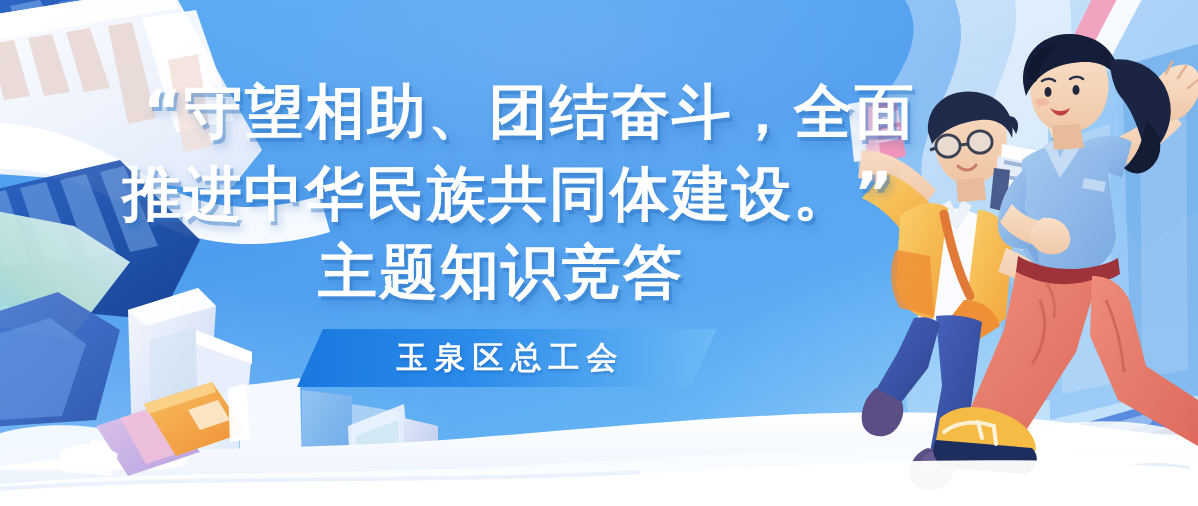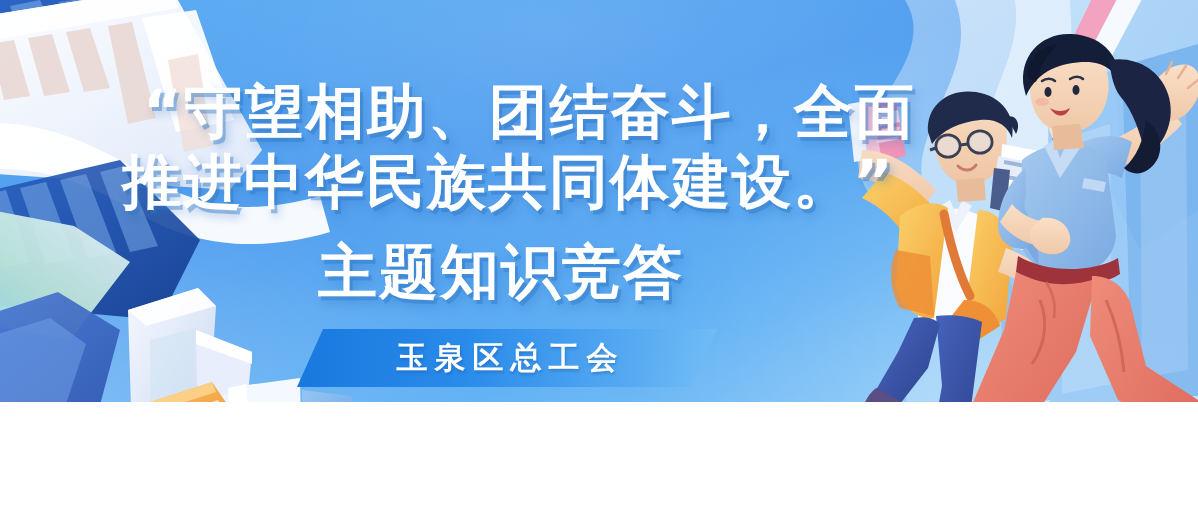--- a/index.html
+++ b/index.html
@@ -1,20 +1,20 @@
 <!DOCTYPE html>
 <html><head>
 <meta charset="utf-8">
 <style>
   html,body{margin:0;padding:0;background:#fff;}
   body{font-family:"Liberation Sans","DejaVu Sans",sans-serif;}
 
   .banner{
     position:relative;
-    width:1198px;height:402px;
+    width:1198px;height:506px;
     overflow:hidden;
     background:linear-gradient(165deg,#56a9f2 0%,#4d9cef 38%,#62b2f4 72%,#8fcbf8 100%);
   }
 
   
   .sky-wash{
     position:absolute;left:0;top:0;width:100%;height:100%;
     background:
       radial-gradient(900px 420px at 46% 8%, rgba(255,255,255,.13), rgba(255,255,255,0) 62%),
       radial-gradient(700px 380px at 92% 92%, rgba(255,255,255,.30), rgba(255,255,255,0) 66%),
@@ -37,21 +37,21 @@
     font-size:59px;
     line-height:1;
     letter-spacing:2px;
     white-space:nowrap;
     text-shadow:
       3px 4px 0 rgba(44,116,196,.42),
       5px 7px 10px rgba(38,104,182,.30);
     font-family:"DejaVu Sans","Liberation Sans",sans-serif;
   }
   .hl1{left:143px;top:82px;}
-  .hl2{left:122px;top:152px;}
+  .hl2{left:122px;top:164px;}
   .hl3{left:318px;top:242px;}
 
   
   .ribbon-wrap{
     position:absolute;left:297px;top:329px;width:420px;height:58px;
   }
   .ribbon-bg{
     position:absolute;inset:0;
     background:linear-gradient(95deg,#1878de 0%,#2a8bea 40%,#52a7f1 76%,rgba(118,192,246,.70) 100%);
     clip-path:polygon(6.2% 0%, 100% 0%, 93.6% 100%, 0% 100%);

